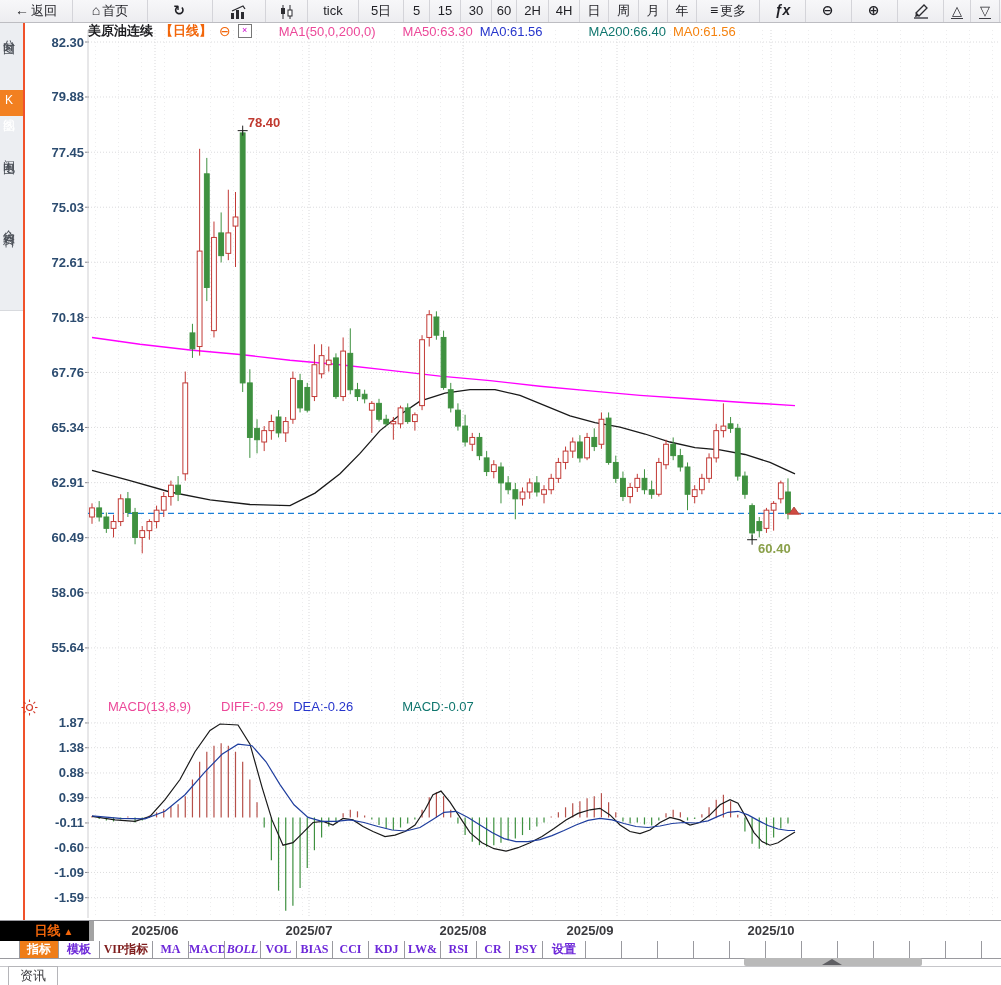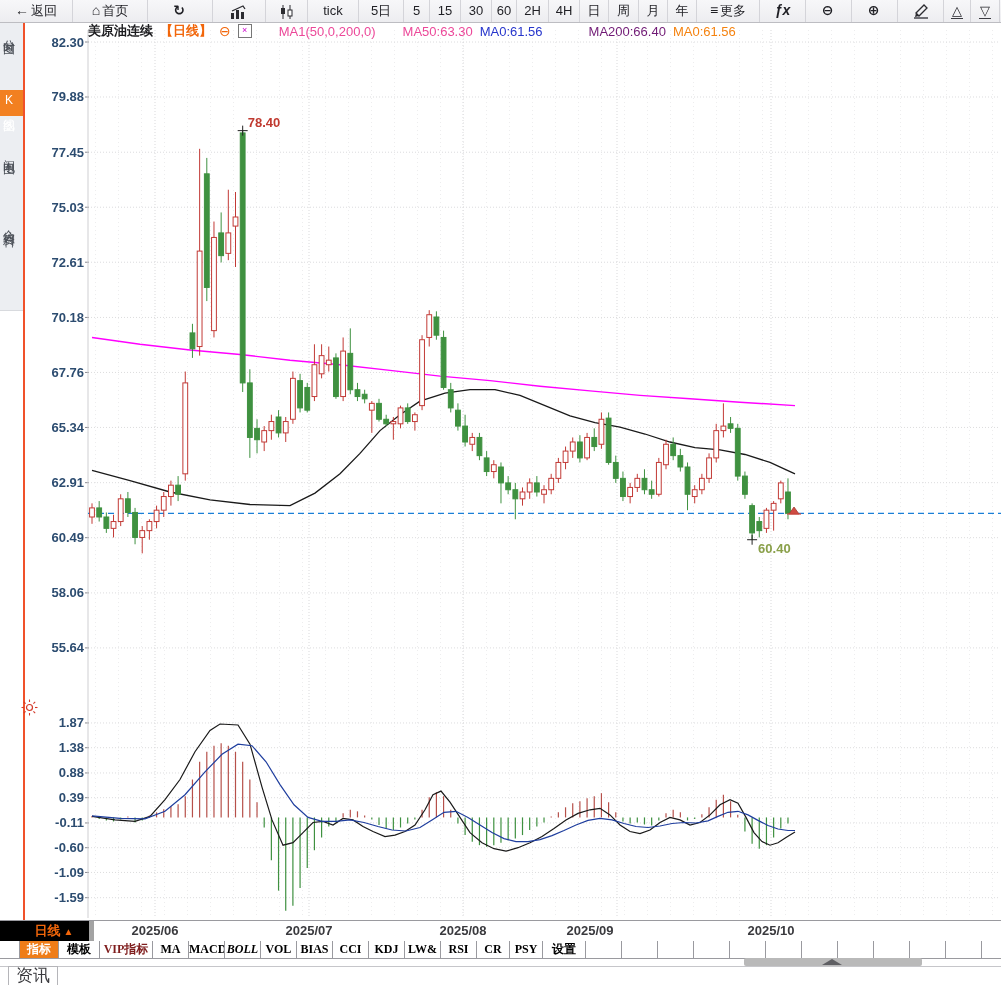--- a/index.html
+++ b/index.html
@@ -18,43 +18,43 @@
   .side-accent{position:absolute;left:23px;top:0;width:2px;height:898px;background:#f0512a;}
   .side-item{position:absolute;left:0;width:23px;text-align:center;writing-mode:vertical-lr;text-orientation:upright;font-size:12px;letter-spacing:2px;color:#4a4f57;cursor:default;}
   .side-item.active{background:#f28021;color:#fff;left:0;width:23px;padding:3px 0;}
   
   .chart-header{position:absolute;left:88px;top:23px;height:16px;display:flex;align-items:center;gap:7px;font-size:13px;z-index:3;white-space:nowrap;}
   .macd-header{position:absolute;left:88px;top:699px;height:15px;display:flex;align-items:center;gap:10px;font-size:13px;z-index:3;white-space:nowrap;}
   .t-sym{color:#1c1c1f;font-weight:bold;}
   .t-orange{color:#f2660a;font-weight:bold;}
   .t-black{color:#ec4899;margin-left:20px;}
   .t-blue{color:#2635cc;}
-  .t-mag{color:#701a75;padding-left:39px;}
+  .t-mag{color:#0f766e;padding-left:39px;}
   .t-oran2{color:#f5820e;}
   .hdr-minus{color:#f2660a;font-size:14px;}
   .hdr-chip{display:inline-block;width:12px;height:12px;border:1px solid #777;font-size:9px;line-height:11px;text-align:center;color:#cc00cc;background:#fff;}
   
   #chart{position:absolute;left:26px;top:22px;z-index:1;font-family:"Liberation Sans","DejaVu Sans",sans-serif;}
   .sun{position:absolute;left:21px;top:699px;width:17px;height:17px;z-index:4;}
   
   .axis-row{position:absolute;left:0;top:920px;width:1001px;height:20px;background:#fff;border-top:1px solid #9a9a9f;border-bottom:1px solid #9a9a9f;z-index:4;}
   .axis-row .cell{position:absolute;top:0;height:20px;border-right:5px solid #a3a3a3;background:#000000;}
   .cell.empty{left:0;width:19px;}
   .cell.period{left:19px;width:70px;text-align:center;line-height:20px;font-size:13px;font-weight:bold;color:#f2660a;cursor:pointer;}
   .cell.period .tri{font-size:10px;margin-left:3px;color:#f2660a;}
   .month-label{position:absolute;top:2px;transform:translateX(-50%);font-size:13px;font-weight:bold;color:#3a3a3e;white-space:nowrap;}
   .tabs-row{position:absolute;left:0;top:941px;width:1001px;height:17px;background:#fff;border-bottom:1px solid #9a9a9f;display:flex;z-index:4;}
-  .tab{height:17px;line-height:17px;text-align:center;border-right:1px solid #9a9a9f;font-size:12px;font-family:"Liberation Serif","DejaVu Serif",serif;font-weight:bold;color:#000000;flex:0 0 auto;cursor:pointer;overflow:hidden;white-space:nowrap;}
+  .tab{height:17px;line-height:17px;text-align:center;border-right:1px solid #9a9a9f;font-size:12px;font-family:"Liberation Serif","DejaVu Serif",serif;font-weight:bold;color:#6d28d9;flex:0 0 auto;cursor:pointer;overflow:hidden;white-space:nowrap;}
   .tab.active{background:#ef7d18;color:#fff;}
   .tab.vip{color:#7f1d1d;}
   .scroll-strip{position:absolute;left:0;top:958px;width:1001px;height:8px;z-index:4;}
   .scrollbar{position:absolute;left:744px;top:0;width:178px;height:8px;background:#b9b9b9;border-radius:2px;}
   .thumb-arrow{position:absolute;left:78px;top:1px;width:0;height:0;border-left:10px solid transparent;border-right:10px solid transparent;border-bottom:6px solid #5f5f63;}
   .news-line{position:absolute;left:0;top:966px;width:1001px;height:1px;background:#c6c6ca;z-index:4;}
-  .news-tab{position:absolute;left:8px;top:966px;width:48px;height:18px;border:1px solid #b5b5b9;background:#fff;text-align:center;line-height:17px;font-size:17px;color:#3a3a3e;z-index:5;cursor:pointer;}
+  .news-tab{position:absolute;left:8px;top:966px;width:48px;height:18px;border:1px solid #b5b5b9;background:#fff;text-align:center;line-height:17px;font-size:13px;color:#3a3a3e;z-index:5;cursor:pointer;}
   .watermark{position:absolute;left:872px;top:922px;font-size:36px;font-weight:bold;letter-spacing:3px;color:rgba(186,183,175,0.85);z-index:6;pointer-events:none;}
 </style>
 </head>
 <body>
 
 <div class="app">
   <div class="toolbar" id="toolbar">
       <span class="tb-item" style="width: 72px;"><span class="ic">←</span><span>返回</span></span>
       <span class="tb-item" style="width: 74px;"><span class="ic">⌂</span><span>首页</span></span>
       <span class="tb-item" style="width: 64px;"><span class="ic">↻</span></span>
@@ -562,20 +562,26 @@
         <line x1="0.5" y1="8.5" x2="3" y2="8.5"></line>
           <line x1="14" y1="8.5" x2="16.5" y2="8.5"></line>
         <line x1="2.8" y1="2.8" x2="4.6" y2="4.6"></line>
           <line x1="12.4" y1="12.4" x2="14.2" y2="14.2"></line>
         <line x1="2.8" y1="14.2" x2="4.6" y2="12.4"></line>
           <line x1="12.4" y1="4.6" x2="14.2" y2="2.8"></line>
       </g>
     </svg>
   </div>
 
+  <div class="macd-header">
+    <span class="t-black">MACD(13,8,9)</span>
+    <span class="t-black">DIFF:-0.29</span>
+    <span class="t-blue">DEA:-0.26</span>
+    <span class="t-mag">MACD:-0.07</span>
+  </div>
 
   <div class="axis-row">
     <div class="cell empty"></div>
     <div class="cell period">
       <span>日线</span><span class="tri">▲</span>
     </div>
     <div id="months">
         <span class="month-label" style="left: 155px;">2025/06</span>
         <span class="month-label" style="left: 309px;">2025/07</span>
         <span class="month-label" style="left: 463px;">2025/08</span>

